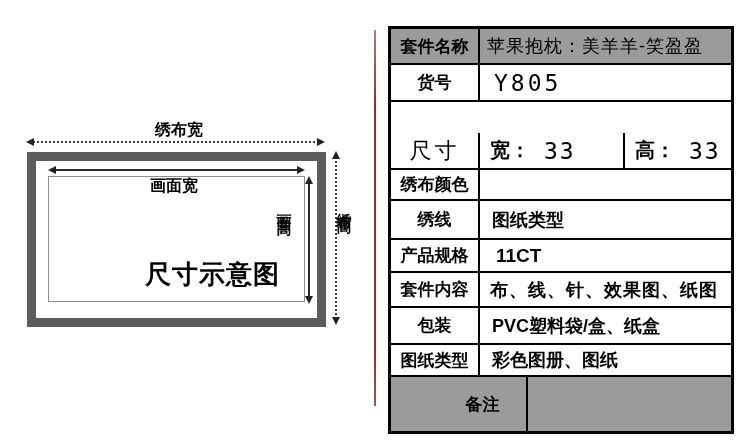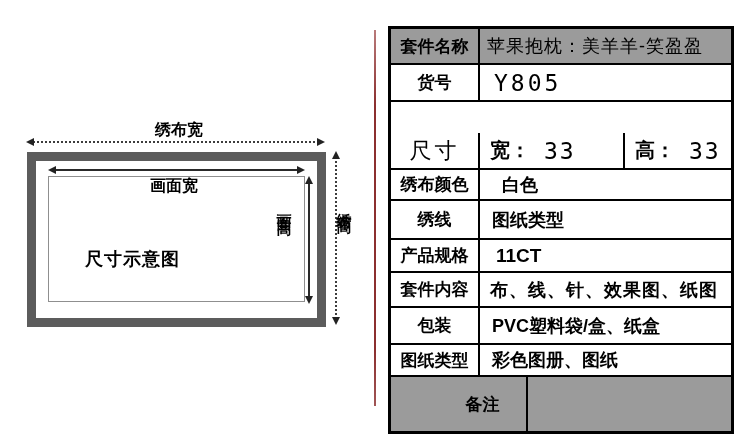--- a/index.html
+++ b/index.html
@@ -24,21 +24,21 @@
   .ah-r{right:-2px;top:-5px;border-top:4px solid transparent;border-bottom:4px solid transparent;border-left:8px solid #222;}
   .ah-t{top:-2px;left:-5px;border-left:4px solid transparent;border-right:4px solid transparent;border-bottom:8px solid #222;}
   .ah-b{bottom:-2px;left:-5px;border-left:4px solid transparent;border-right:4px solid transparent;border-top:8px solid #222;}
   .dim-label{font-size:16px;font-weight:bold;background:#fff;text-align:center;line-height:1.15;}
   .cloth-width-label{left:133px;top:121px;width:92px;z-index:3;}
   .pic-width-label{left:139px;top:177px;width:70px;z-index:3;}
   .v-label{writing-mode:vertical-rl;text-orientation:upright;font-size:15px;font-weight:bold;
     background:#fff;letter-spacing:2px;z-index:3;line-height:1;}
   .pic-height-label{left:277px;top:203px;}
   .cloth-height-label{left:337px;top:201px;background:transparent;}
-  .diagram-title{left:85px;top:247px;width:195px;text-align:left;font-size:18px;
+  .diagram-title{left:85px;top:257px;width:195px;text-align:right;font-size:26px;
     font-weight:600;letter-spacing:1px;z-index:3;}
   .red-divider{left:374px;top:30px;width:2px;height:376px;
     background:linear-gradient(180deg,#b97b7b 0%,#8b2f2f 20%,#8b2f2f 85%,#a05555 100%);}
   
   .spec-table{left:388px;top:26px;width:346px;border:3px solid #000;background:#fff;box-sizing:border-box;}
   .trow{display:flex;border-bottom:2px solid #000;box-sizing:border-box;align-items:stretch;background:#fff;}
   .trow:last-child{border-bottom:none;padding-left:48px;}
   .trow.gray{background:#9b9b9b;}
   .tlabel{width:89px;min-width:89px;border-right:2px solid #000;display:flex;align-items:center;
     justify-content:center;font-weight:bold;font-size:17px;box-sizing:border-box;text-align:center;}
@@ -130,21 +130,20 @@
         <span class="size-num">33</span>
       </div>
       <div class="tvalue size-cell size-cell-h">
         <span class="size-name">高：</span>
         <span class="size-num">33</span>
       </div>
     </div>
 
     <div class="trow">
       <div class="tlabel">绣布颜色</div>
-      <div class="tvalue indent-more">白色</div>
     </div>
 
     <div class="trow">
       <div class="tlabel">绣线</div>
       <div class="tvalue">图纸类型</div>
     </div>
 
     <div class="trow">
       <div class="tlabel">产品规格</div>
       <div class="tvalue spec-value">11CT</div>

